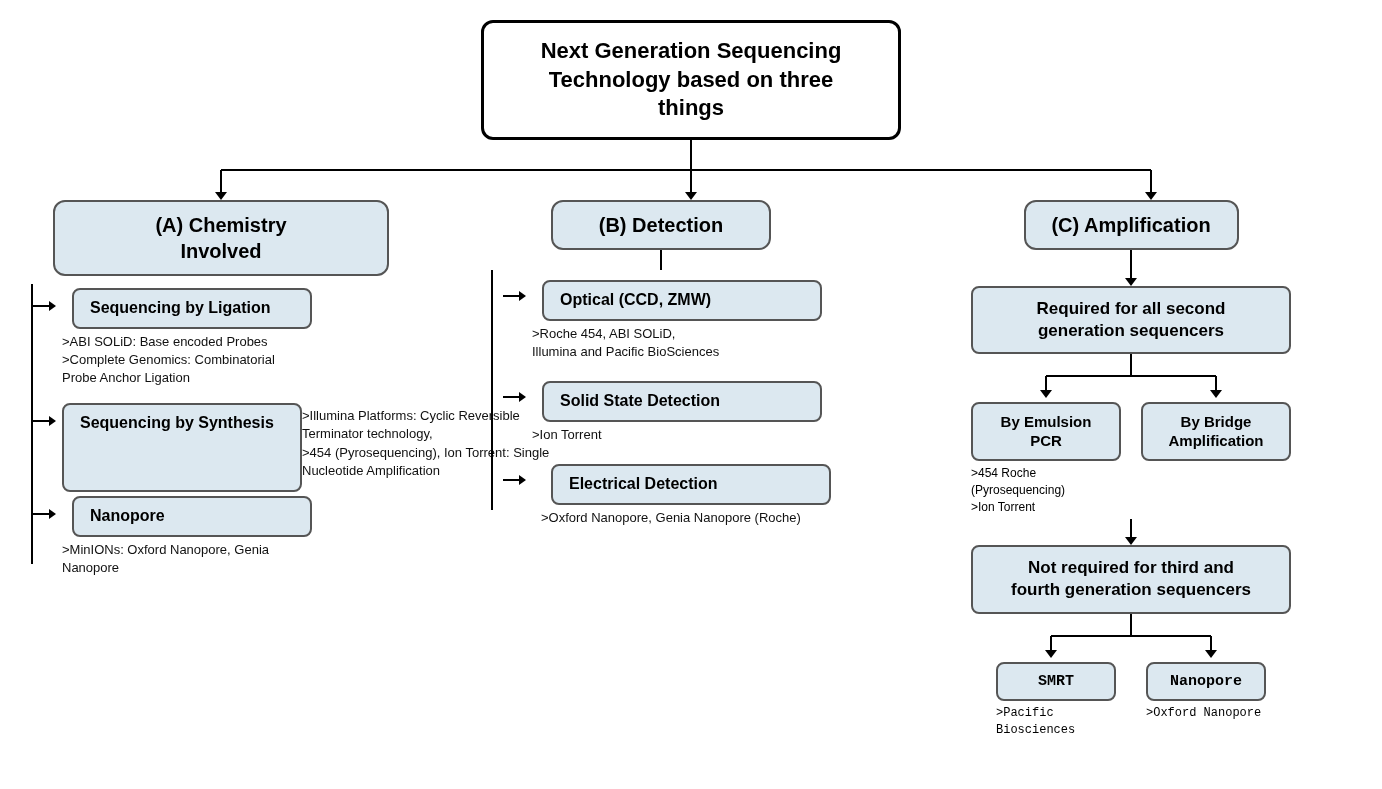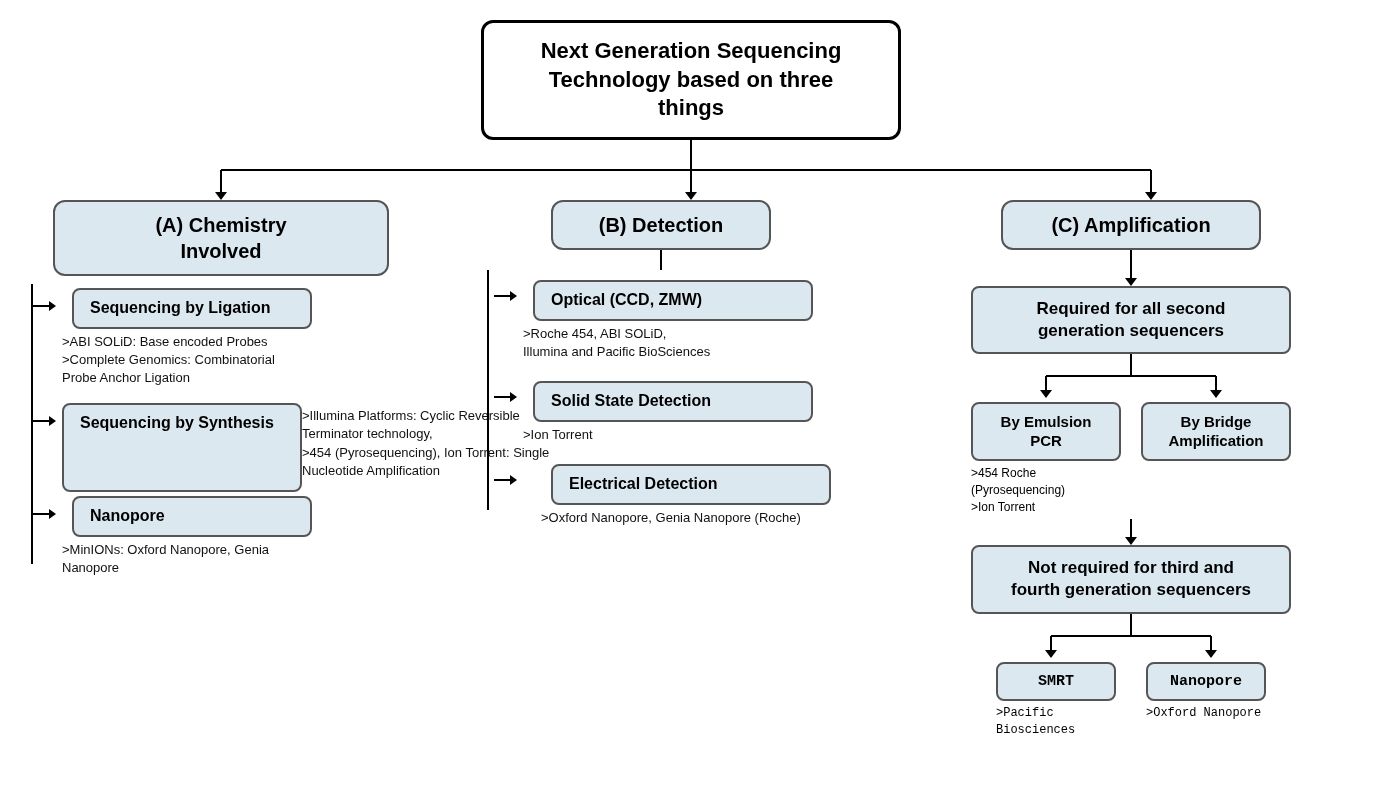--- a/index.html
+++ b/index.html
@@ -295,31 +295,31 @@
               <div class="sub-box wide">Solid State Detection</div>
               <div class="sub-text wide" style="white-space:pre-line;">&gt;Ion Torrent</div>
             </div>
           </div>
 
           <div style="display:flex; flex-direction:row; align-items:flex-start; margin-top:8px;">
             <div class="horiz-arrow" style="margin-top:11px;">
               <div class="horiz-arrow-line"></div>
               <div class="horiz-arrow-tip"></div>
             </div>
-            <div style="margin-left:24px;">
+            <div style="margin-left:15px;">
               <div class="sub-box wide">Electrical Detection</div>
               <div class="sub-text wide" style="white-space:pre-line;">&gt;Oxford Nanopore, Genia Nanopore (Roche)</div>
             </div>
           </div>
         </div>
       </div>
     </div>
 
     <div class="col" style="width:460px; align-items:center;">
-      <div class="section-header wide" style="width:260px;">(C) Amplification</div>
+      <div class="section-header wide" style="width:215px;">(C) Amplification</div>
 
       <div style="width:2px; height:20px; background:#000; margin:0 auto;"></div>
       <div style="position:relative; display:inline-block;">
         <div style="width:2px; height:8px; background:#000; margin:0 auto;"></div>
         <div style="width:0; height:0; border-left:6px solid transparent; border-right:6px solid transparent; border-top:8px solid #000; margin:0 auto;"></div>
       </div>
 
       <div class="col-c-wide-box" style="white-space:pre-line; margin-top:0;">Required for all second
 generation sequencers</div>
 

